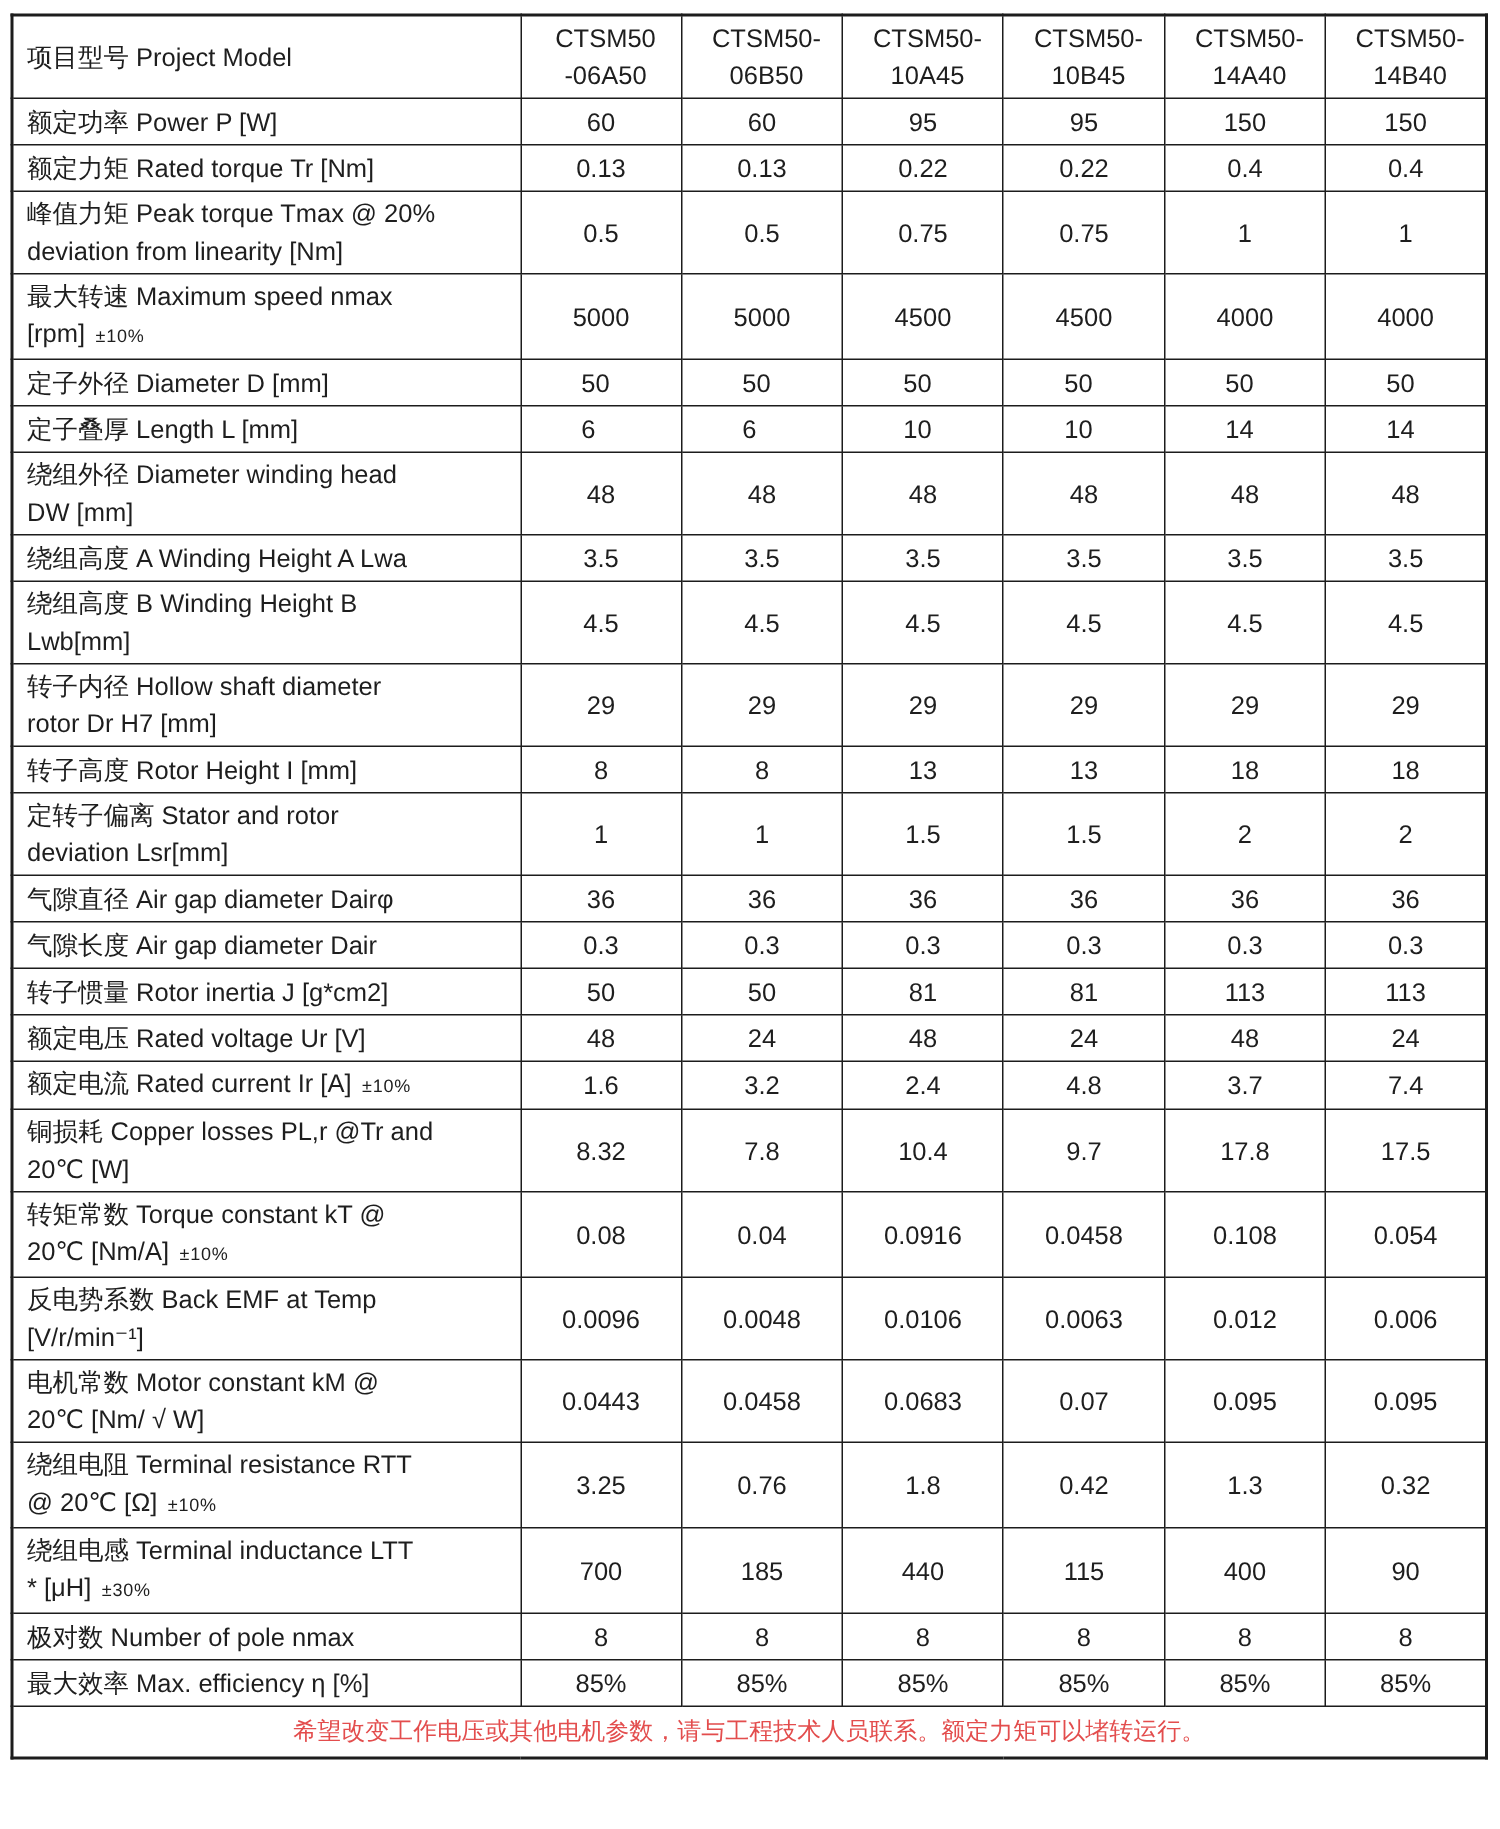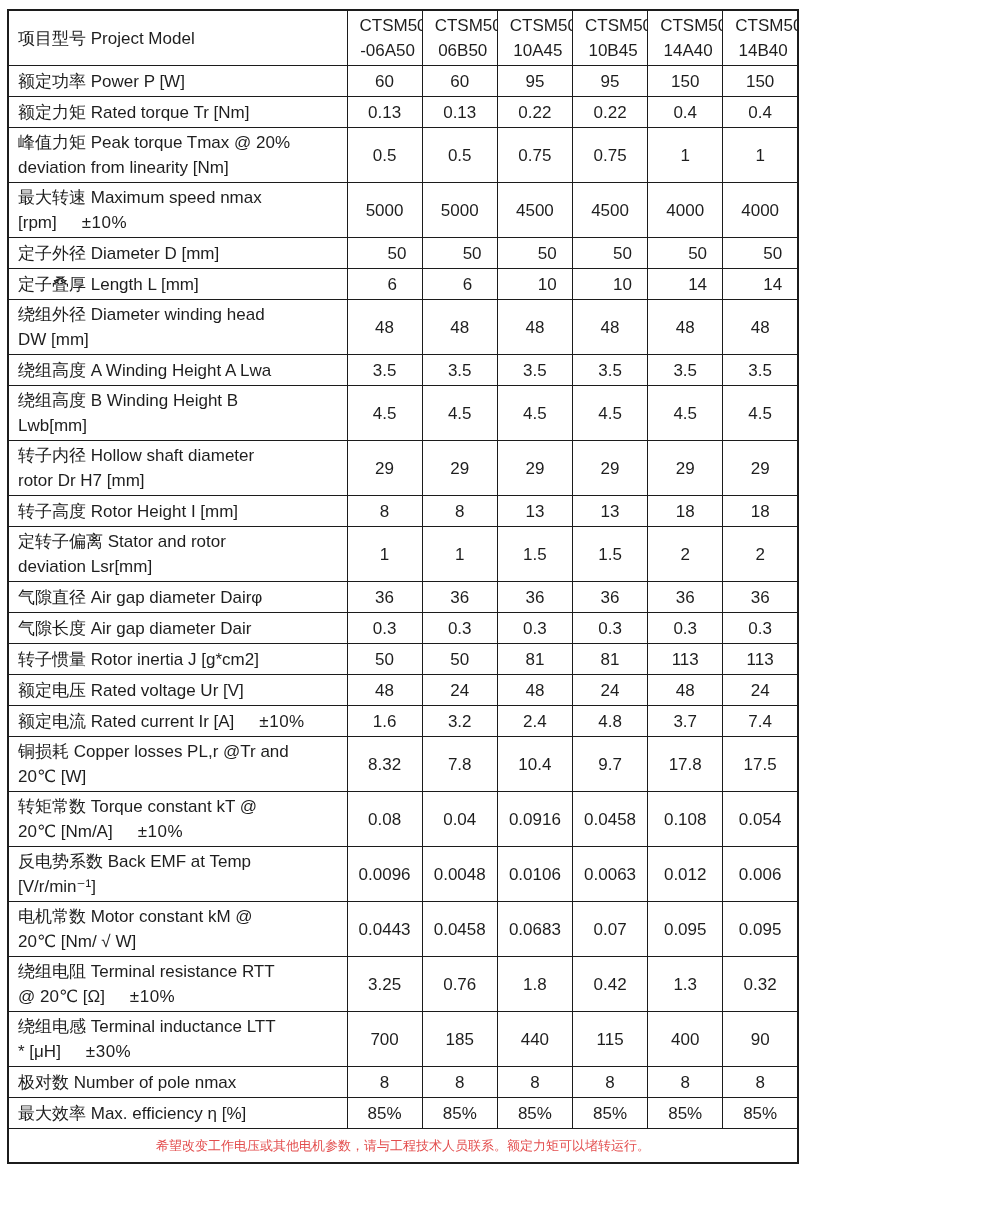--- a/index.html
+++ b/index.html
@@ -1,21 +1,21 @@
 <!DOCTYPE html>
 <html><head>
 <meta charset="utf-8">
 <style>
   html,body{margin:0;padding:0;background:#ffffff;}
   body{width:1000px;font-family:"Liberation Sans","DejaVu Sans",sans-serif;color:#1e1e1e;}
   .page{padding:9px 7px;}
   table.spec{
     border-collapse:collapse;
     table-layout:fixed;
-    width:792px;
+    width:985px;
     font-size:17px;
     border:2px solid #1c1c1c;
   }
   col.c-label{width:339px;}
   th,td{
     border:1px solid #1c1c1c;
     padding:2px 6px;
     font-weight:normal;
     vertical-align:middle;
     line-height:25px;
@@ -23,28 +23,28 @@
   }
   thead th.model{ text-align:center; white-space:pre-line;padding-left:12px; }
   th.rowlabel{
     text-align:left;
     padding-left:9px;
     white-space:pre-line;
   }
   td.val{ text-align:center; height:26px; }
   td.val.left{ text-align:left; padding-left:40px; }
   .note{
-    font-size:17px;
+    font-size:12px;
     letter-spacing:0.5px;
-    margin-left:25px;
+    margin-left:7px;
   }
   tfoot td.footer{
     color:#e34d4d;
     text-align:center;
-    font-size:13px;
+    font-size:16px;
     padding:4px 2px;
   }
 </style>
 </head>
 <body>
 
 <div class="page">
   <table class="spec">
     <colgroup>
       <col class="c-label">

